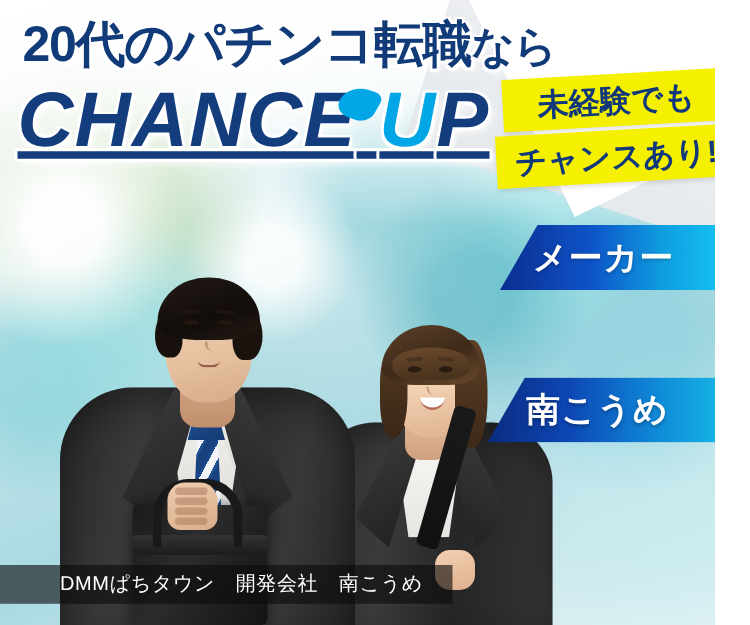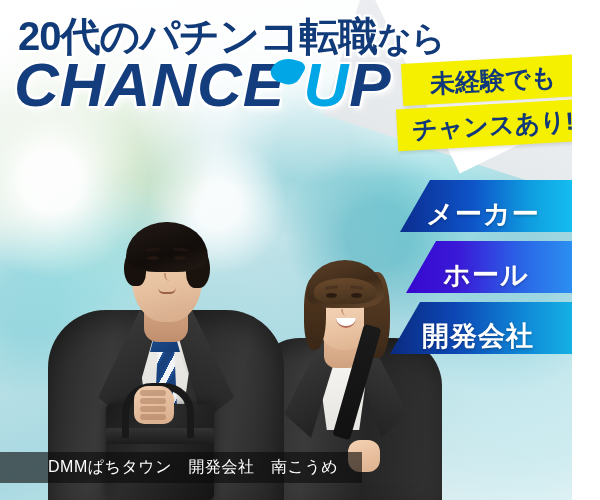--- a/index.html
+++ b/index.html
@@ -222,29 +222,30 @@
     font-size:40px;font-weight:bold;letter-spacing:-1px;
     color:#113a78;white-space:nowrap;line-height:1;
     text-shadow:
       2px 0 0 #fff,-2px 0 0 #fff,0 2px 0 #fff,0 -2px 0 #fff,
       2px 2px 0 #fff,-2px 2px 0 #fff,2px -2px 0 #fff,-2px -2px 0 #fff,
       3px 3px 5px rgba(255,255,255,.9);
   }
   .headline .small{font-size:34px;}
 
   .logo{
-    position:absolute;left:14px;top:54px;z-index:7;
+    position:absolute;left:14px;top:66px;z-index:7;
     font-size:62px;font-weight:bold;font-style:italic;
     letter-spacing:1px;line-height:1;white-space:nowrap;
     font-family:"Liberation Sans","DejaVu Sans",sans-serif;
     color:#143d7e;
     text-shadow:
       2px 0 0 #fff,-2px 0 0 #fff,0 2px 0 #fff,0 -2px 0 #fff,
       2px 2px 0 #fff,-2px 2px 0 #fff,2px -2px 0 #fff,-2px -2px 0 #fff,
       3px 4px 6px rgba(255,255,255,.85);
+    text-decoration: underline;
   }
   .logo .u{color:#00a6e6;}
   .logo .swoosh{
     position:absolute;left:258px;top:4px;width:30px;height:26px;
     background:#00a6e6;border-radius:60% 30% 40% 50%;
     transform:rotate(18deg) skewX(-12deg);
   }
 
   
   .badge{
@@ -252,21 +253,21 @@
     color:#10387a;font-weight:bold;white-space:nowrap;
     display:flex;align-items:center;justify-content:center;
     box-shadow:1px 2px 4px rgba(0,0,0,.12);
   }
   .badge1{left:402px;top:59px;width:182px;height:42px;font-size:25px;transform:rotate(-3.2deg);}
   .badge2{left:397px;top:104px;width:192px;height:42px;font-size:25px;transform:rotate(-3.2deg);}
 
   
   .tag{
     position:absolute;right:0;height:52px;z-index:8;
-    display:flex;align-items:flex-end;justify-content:center;
+    display:flex;align-items:center;justify-content:center;
     clip-path:polygon(30px 0,100% 0,100% 100%,0 100%);
     padding-right:6px;box-shadow:0 2px 5px rgba(0,0,0,.25);
   }
   .tag span{
     color:#ffffff;font-weight:bold;font-size:27px;letter-spacing:1px;
     white-space:nowrap;
     text-shadow:0 1px 3px rgba(0,0,0,.30);
   }
   .tag1{top:180px;width:166px;background:linear-gradient(90deg,#0b2d8f 0%,#0e53c8 42%,#0f9ee0 76%,#14bdf0 100%);}
   .tag2{top:241px;width:160px;background:linear-gradient(90deg,#3707cf 0%,#3a1ad8 32%,#2a63e6 68%,#2b8ff0 100%);}
@@ -355,24 +356,21 @@
   <div class="badge badge1">
       <span>未経験でも</span>
     </div>
   <div class="badge badge2">
       <span>チャンスあり!</span>
     </div>
 
   <div class="tag tag1">
       <span>メーカー</span>
     </div>
-  <div class="tag tag2">
-      <span>ホール</span>
-    </div>
   <div class="tag tag3">
-      <span>開発会社</span>
+      <span>南こうめ</span>
     </div>
 
   <div class="credit">
       <span>DMMぱちタウン　開発会社　南こうめ</span>
     </div>
 
 </div>
 
 </body></html>

